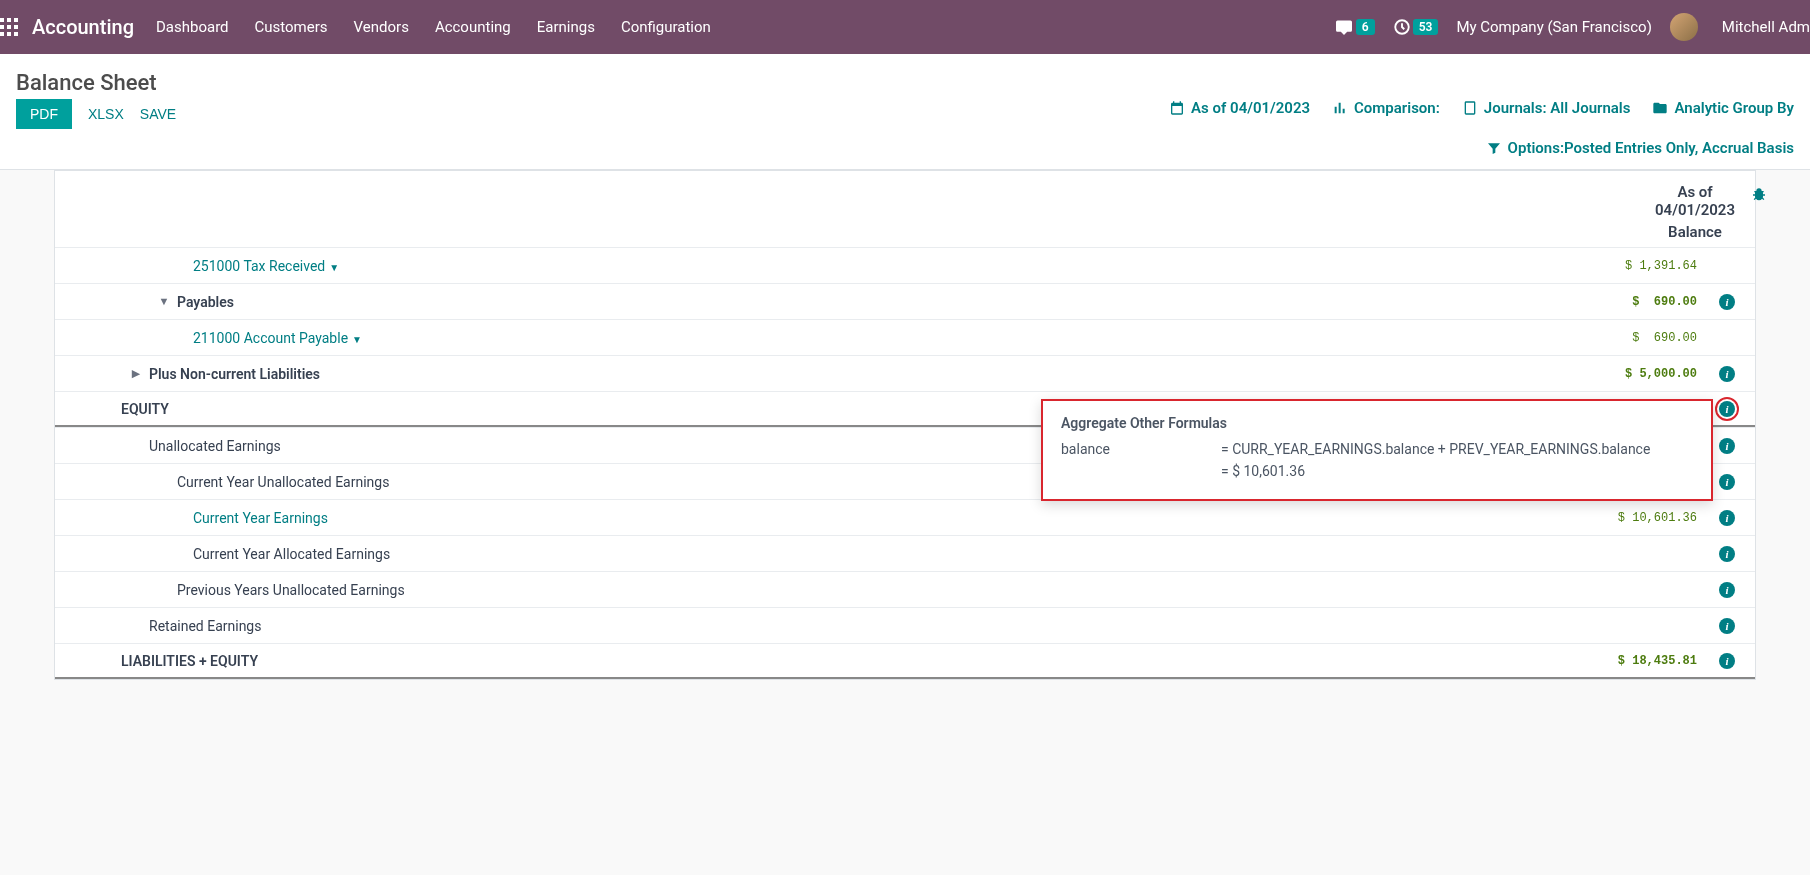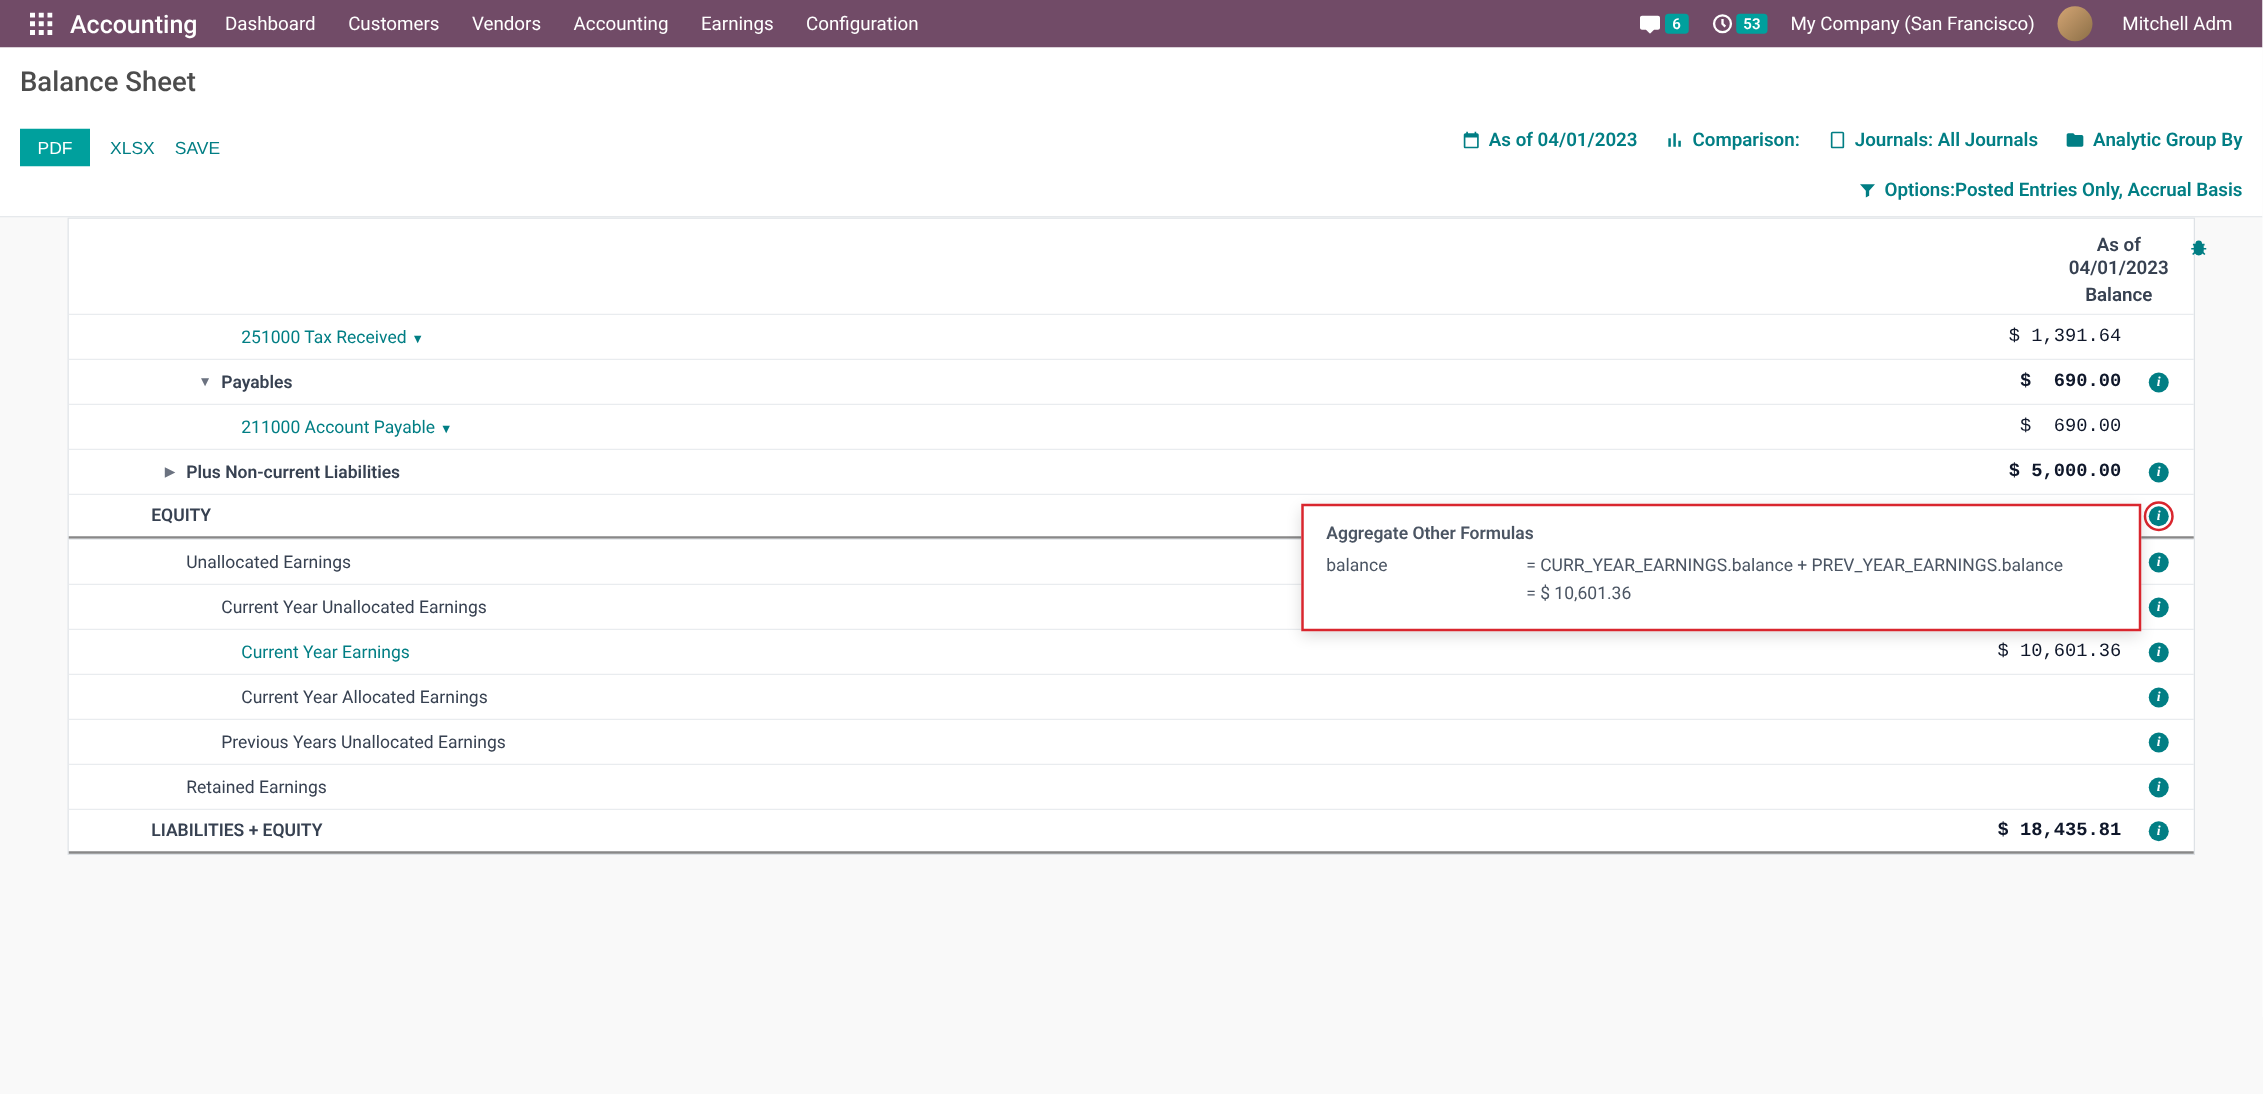--- a/index.html
+++ b/index.html
@@ -5,40 +5,40 @@
 * { box-sizing: border-box; margin: 0; padding: 0; }
 body {
   font-family: -apple-system, BlinkMacSystemFont, "Segoe UI", Roboto, "Helvetica Neue", Arial, sans-serif;
   background: #f9f9f9;
   color: #374151;
   font-size: 14px;
 }
 .topbar {
   background: #714b67;
   color: #fff;
-  height: 38px;
+  height: 54px;
   display: flex;
   align-items: center;
-  padding: 0 24px;
+  padding: 0 0;
   font-size: 15px;
 }
 .apps-icon { width: 18px; height: 18px; display:inline-block; margin-right: 14px; cursor:pointer; }
 .apps-icon svg { display:block; }
 .brand { font-size: 20px; font-weight: 500; margin-right: 22px; }
 .menu { display:flex; gap: 26px; }
 .menu-item { color: #fff; cursor:pointer; font-size: 15px; }
 .topbar-right { margin-left:auto; display:flex; align-items:center; gap:18px; }
 .badge { background:#00a09d; color:#fff; font-size:12px; padding:1px 6px; border-radius:3px; margin-left:2px; font-weight:600; }
 .topbar-icon { position:relative; cursor:pointer; display:flex; align-items:center; }
 .company { color:#fff; cursor:pointer; }
 .avatar { width:28px; height:28px; border-radius:50%; background:linear-gradient(135deg,#d4a574,#8b6f47); display:inline-block; }
 .user { color:#fff; display:flex; align-items:center; gap:24px; cursor:pointer; }
 
 .header-area { background:#fff; padding:16px 16px 12px 16px; border-bottom:1px solid #dee2e6; }
-.page-title { font-size:22px; color:#4c4c4c; font-weight:500; margin-bottom:24px; }
+.page-title { font-size:22px; color:#4c4c4c; font-weight:500; margin-bottom:4px; }
 .controls-row { display:flex; align-items:flex-start; }
 .buttons { display:flex; gap:16px; align-items:center; }
 .btn-primary { background:#00a09d; color:#fff; border:none; padding:7px 14px; font-size:14px; cursor:pointer; font-weight:500; }
 .btn-link { color:#017e84; background:none; border:none; font-size:14px; cursor:pointer; font-weight:500; }
 .filters { margin-left:auto; display:flex; flex-wrap:wrap; gap:22px; justify-content:center; max-width:760px; }
 .filter-item { color:#017e84; font-weight:600; cursor:pointer; display:flex; align-items:center; gap:6px; font-size:15px; }
 .filter-item svg { width:16px; height:16px; fill:#017e84; }
 .filters-row2 { display:flex; justify-content:flex-end; margin-top:10px; }
 
 .report-body { padding: 0 54px; background:#f9f9f9; }
@@ -51,21 +51,21 @@
 
 .report-line { display:flex; align-items:center; border-top:1px solid #e9ecef; padding:7px 20px 7px 0; min-height:36px; position:relative; }
 .report-line.thick-under { border-bottom:2px solid #888;justify-content:center; }
 .line-label { flex:1; display:flex; align-items:center; }
 .caret { width:26px; text-align:center; color:#6b7280; cursor:pointer; font-size:11px; }
 .caret.empty { visibility:hidden; }
 .line-text { color:#374151; }
 .line-text.link { color:#017e84; cursor:pointer; }
 .line-text.link .dd { font-size:10px; margin-left:4px; color:#017e84; }
 .line-text.bold { font-weight:600; }
-.line-amount { font-family: "Courier New", monospace; font-size:15px; color:#0f172a; min-width:160px; text-align:right; white-space:pre; }
+.line-amount { font-family: "Courier New", monospace; font-size:12px; color:#4d7c0f; min-width:160px; text-align:right; white-space:pre; }
 .line-amount.bold { font-weight:700; }
 .info-btn { width:30px; text-align:right; margin-left:8px; }
 .info-btn .i { display:inline-flex; width:16px; height:16px; border-radius:50%; background:#017e84; color:#fff; font-size:11px; align-items:center; justify-content:center; font-weight:700; font-style:italic; cursor:pointer; font-family:Georgia,serif; }
 .info-btn.highlighted .i { outline:2px solid #d9262e; outline-offset:2px; border-radius:50%; }
 
 .popover {
   position:absolute;
   background:#fff;
   border:2px solid #d9262e;
   box-shadow:0 4px 12px rgba(0,0,0,0.15);

